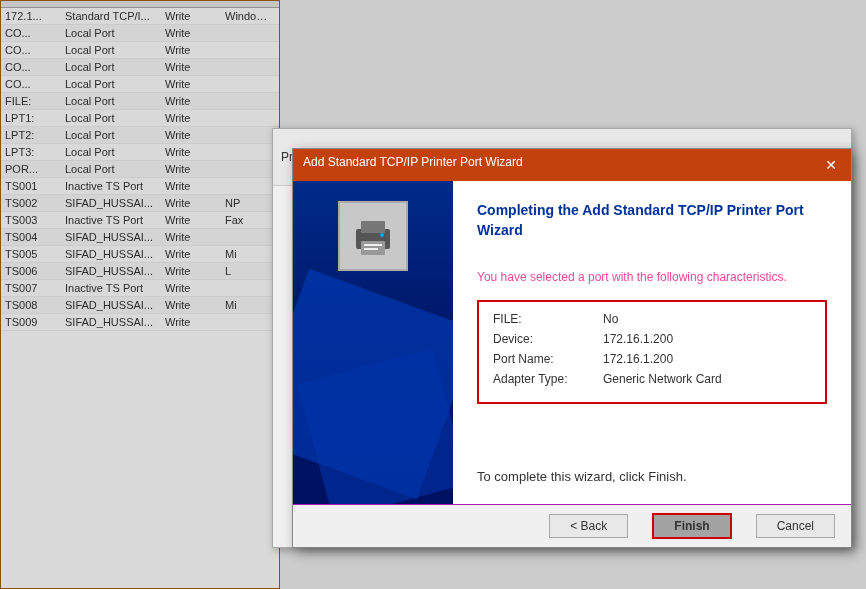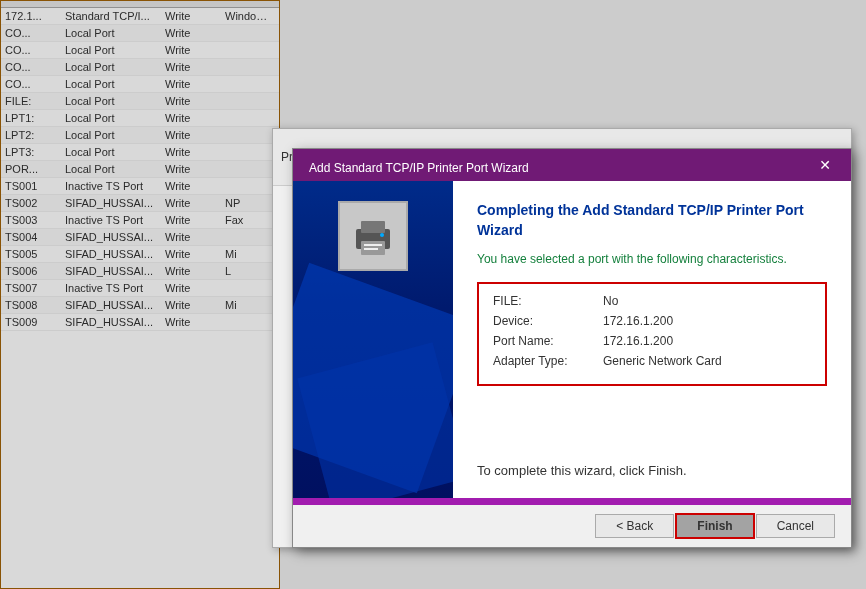--- a/index.html
+++ b/index.html
@@ -93,27 +93,27 @@
       left: 292px;
       width: 560px;
       height: 400px;
       background: #fff;
       border: 1px solid #888;
       box-shadow: 4px 4px 12px rgba(0,0,0,0.4);
       display: flex;
       flex-direction: column;
     }
     .wizard-titlebar {
-      background: #701a75;
+      background: #c2410c;
       color: white;
-      padding: 6px 16px;
+      padding: 6px 10px;
       font-size: 12px;
       font-weight: normal;
       display: flex;
-      align-items: flex-end;
+      align-items: flex-start;
       justify-content: space-between;
       flex-shrink: 0;
     }
     .wizard-titlebar .title-text {
       font-size: 12px;
       color: white;
     }
     .wizard-close-btn {
       width: 20px;
       height: 20px;
@@ -190,22 +190,23 @@
     }
     .wizard-heading {
       font-size: 14px;
       font-weight: bold;
       color: #003399;
       margin-bottom: 12px;
       line-height: 1.4;
     }
     .wizard-subtitle {
       font-size: 12px;
-      color: #15803d;
+      color: #ec4899;
       margin-bottom: 16px;
+      margin-top: 18px;
     }
     
     .info-box {
       border: 2px solid #cc0000;
       padding: 10px 14px;
       margin-bottom: 14px;
     }
     .info-row {
       display: flex;
       margin-bottom: 6px;
@@ -223,26 +224,26 @@
     }
     .wizard-finish-text {
       font-size: 13px;
       color: #333;
       margin-top: auto;
     }
 
     
     .wizard-footer {
       background: #f0f0f0;
-      border-top: 7px solid #a21caf;
+      border-top: 1px solid #a21caf;
       padding: 8px 16px;
       display: flex;
       justify-content: flex-end;
       align-items: center;
-      gap: 1px;
+      gap: 24px;
       flex-shrink: 0;
     }
     .btn {
       padding: 4px 20px;
       font-size: 12px;
       border: 1px solid #aaa;
       background: #e8e8e8;
       cursor: pointer;
       color: #333;
       min-width: 70px;

